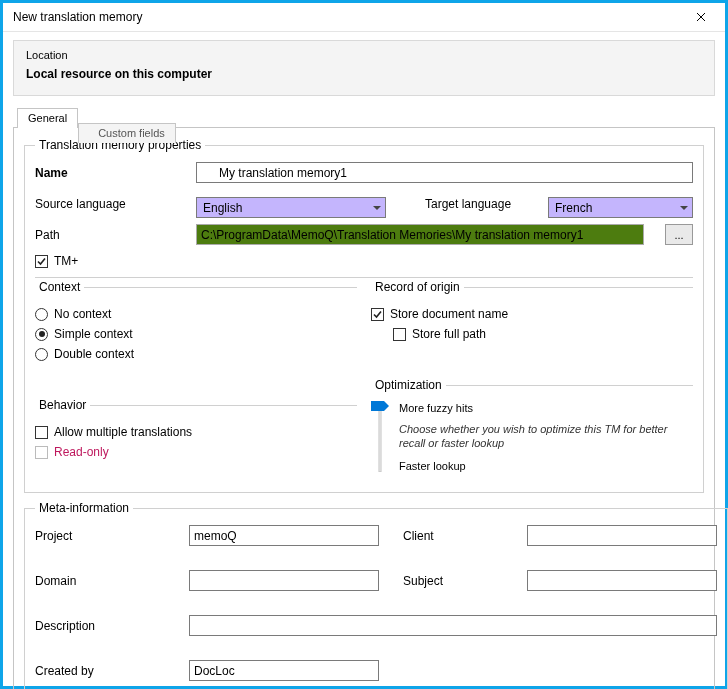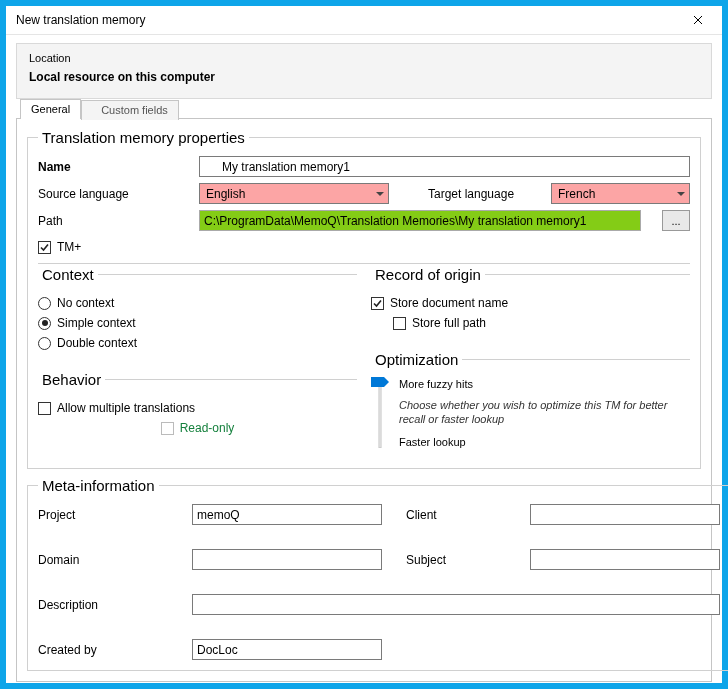--- a/index.html
+++ b/index.html
@@ -9,21 +9,21 @@
     font-size: 12px;
     color: #000;
     background: #fff;
     width: 728px;
     height: 689px;
     overflow: hidden;
   }
   .window {
     width: 728px;
     height: 689px;
-    border: 6px solid #0ea5e9;
+    border: 3px solid #0ea5e9;
     display: flex;
     flex-direction: column;
     background: #fff;
   }
   .titlebar {
     height: 30px;
     display: flex;
     align-items: center;
     justify-content: space-between;
     padding: 0 2px 0 10px;
@@ -32,20 +32,21 @@
   .titlebar .close {
     width: 44px; height: 28px;
     display:flex; align-items:center; justify-content:center;
     font-family: Arial, sans-serif;
   }
   .body { flex:1; padding: 8px 10px 10px 10px; display:flex; flex-direction:column; }
   .location-box {
     border: 1px solid #d9d9d9;
     background: #f4f4f4;
     padding: 8px 12px 14px 12px;
+    margin-bottom: 12px;
   }
   .loc-small { font-size: 11px; margin-bottom: 6px; }
   .loc-big { font-weight: bold; font-size: 12px; }
 
   
   .tabs {
     display:flex;
     align-items: flex-start;
     position: relative;
     margin-bottom: -1px;
@@ -57,21 +58,21 @@
     border: 1px solid #c5c5c5;
     border-bottom: none;
     font-size: 11px;
     background: #fff;
     position: relative;
   }
   .tab + .tab { margin-left: 0px; }
   .tab.inactive {
     background: #f4f4f4;
     color:#555;
-    top:1px;
+    top:15px;
     padding-left:19px;
   }
   .tab.active {
     background:#fff;
     z-index:2;
   }
   .tab-pane {
     border: 1px solid #c5c5c5;
     padding: 10px 10px 10px 10px;
     flex:1;
@@ -82,45 +83,46 @@
   fieldset {
     border: 1px solid #d0d0d0;
     margin:0;
     padding: 10px 10px 10px 10px;
     font-size:12px;
   }
   fieldset.noborder {
     border-left:none; border-right:none; border-bottom:none;
     padding-left:0; padding-right:0;
   }
-  legend { font-size:15px; padding: 0 4px; color:#000; }
+  legend { font-size:12px; padding: 0 4px; color:#000; }
 
   .row { display:flex; align-items:center; margin-bottom:6px; gap:21px; }
   .row:last-child { margin-bottom:0; }
 
   .lbl { width: 140px; flex: none; }
   .lbl.bold { font-weight:bold; }
 
   input[type=text].wininput, .wininput-ro {
     font: inherit;
     border: 1px solid #7a7a7a;
     padding: 2px 4px;
     height: 21px;
     background:#fff;
   }
   .wininput.bold { font-weight:bold; font-size:13px; }
-  .wininput-ro { background:#84cc16; border-color:#aaa; display:flex; align-items:center; white-space:nowrap; overflow:hidden; }
+  .wininput-ro { background:#4d7c0f; border-color:#aaa; display:flex; align-items:center; white-space:nowrap; overflow:hidden; }
 
   .winselect {
     font: inherit;
     height: 21px;
     border: 1px solid #7a7a7a;
-    background: #fca5a5;
+    background: #c4b5fd;
     display:flex; align-items:center; justify-content:space-between;
     padding: 0 4px 0 6px;
+    margin-top: 8px;
   }
   .winselect .caret {
     width:0;height:0;border-left:4px solid transparent;border-right:4px solid transparent;border-top:4px solid #444;
   }
 
   .browse-btn {
     width: 28px; height: 21px;
     border:1px solid #999;
     background:#e9e9e9;
     display:flex; align-items:center; justify-content:center;
@@ -129,25 +131,25 @@
 
   
   .ctrl { display:flex; align-items:center; gap:6px; font-size:12px; height:20px; }
   .cb, .rb {
     width:13px; height:13px; border:1px solid #333; background:#fff; flex:none;
     display:flex; align-items:center; justify-content:center;
   }
   .rb { border-radius:50%; }
   .rb .dot { width:6px; height:6px; border-radius:50%; background:#222; }
   .cb svg { width:11px; height:11px; display:block; }
-  .ctrl.disabled { color:#15803d;justify-content:center; }
+  .ctrl.disabled { color:#be185d; }
   .ctrl.disabled .cb { border-color:#bbb; }
 
   .two-col { display:flex; gap:14px; }
-  .col { flex:1; display:flex; flex-direction:column; gap:8px; }
+  .col { flex:1; display:flex; flex-direction:column; gap:24px; }
 
   .hr { border:none; border-top:1px solid #d0d0d0; margin: 2px 0; }
 
   
   .slider-row { display:flex; gap:10px; align-items:stretch; }
   .vslider {
     position:relative; width:18px; height:70px; flex:none;
     display:flex; align-items:center; justify-content:center;
   }
   .vslider .track {

